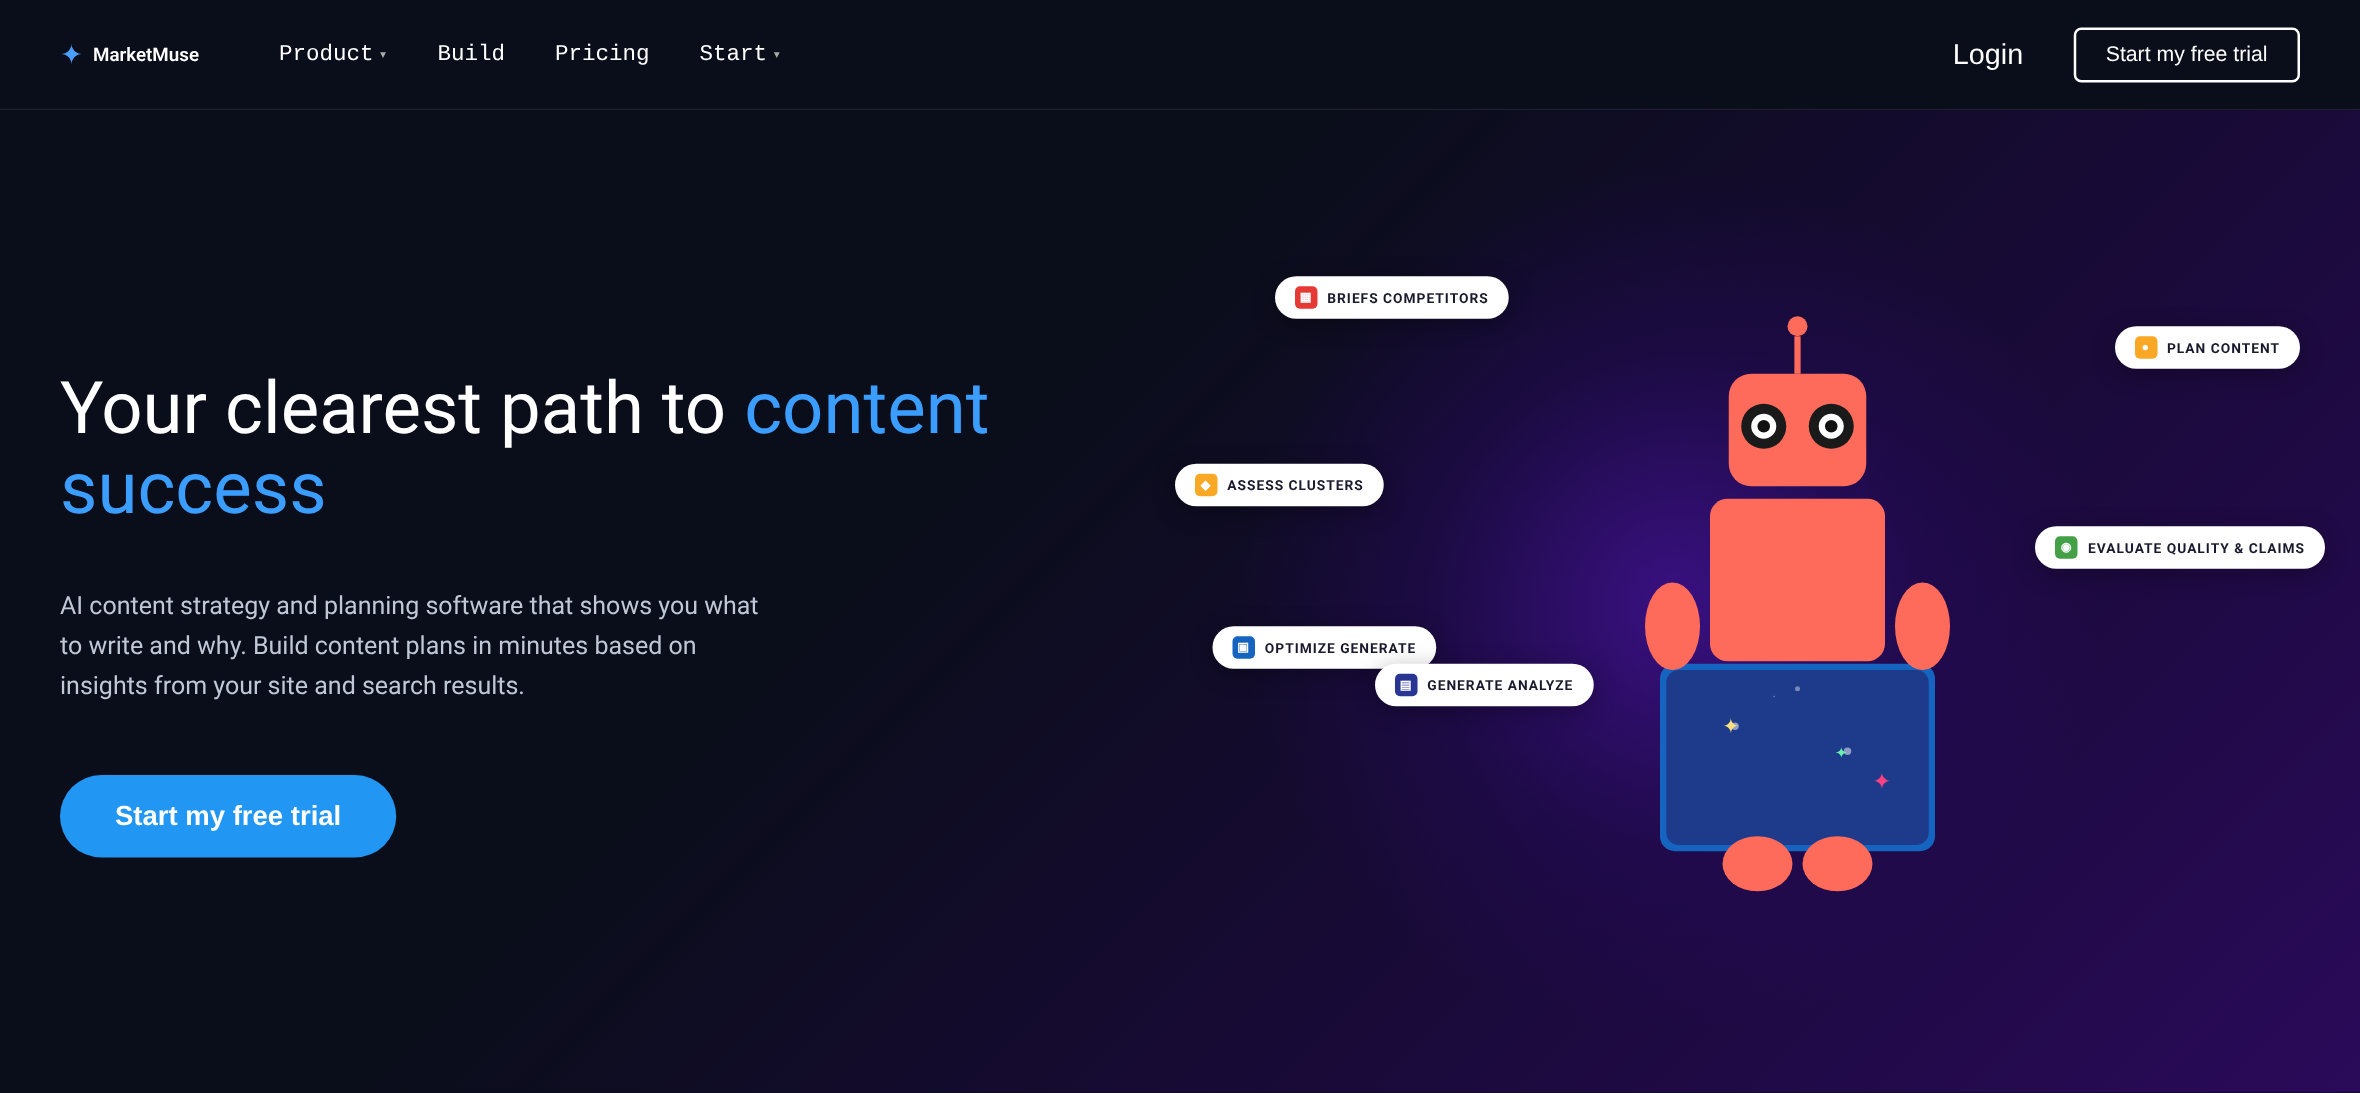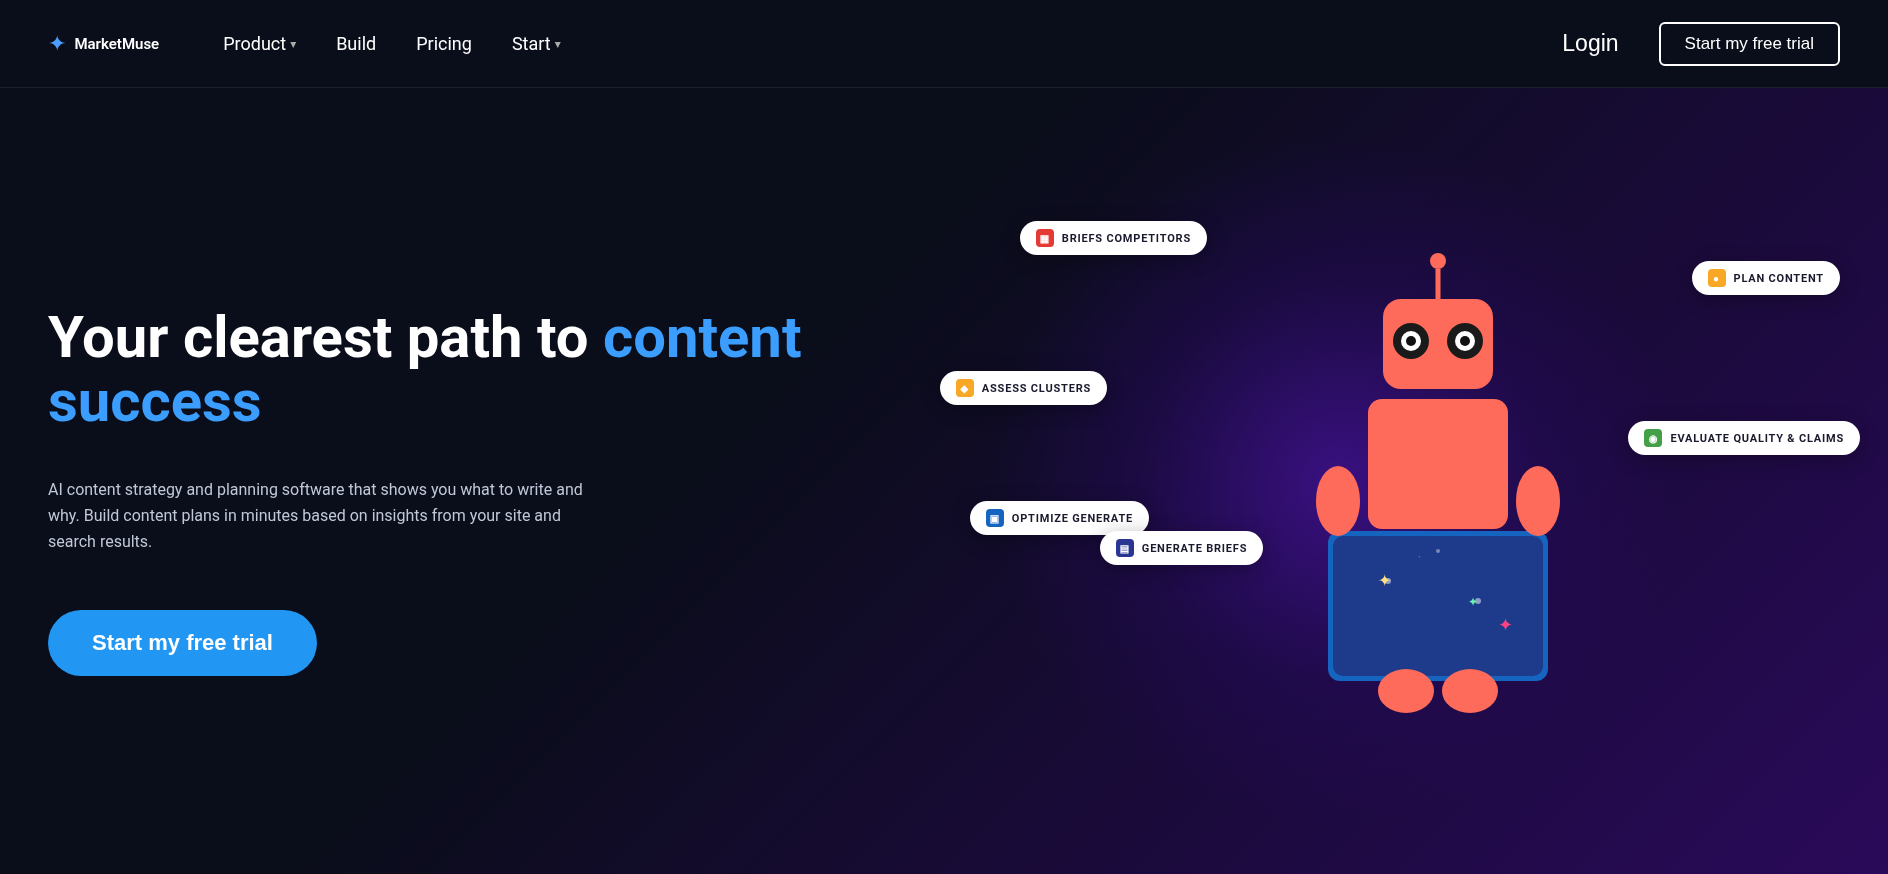--- a/index.html
+++ b/index.html
@@ -42,20 +42,21 @@
       align-items: center;
       gap: 4px;
       color: #ffffff;
       font-size: 18px;
       font-weight: 400;
       padding: 8px 16px;
       cursor: pointer;
       text-decoration: none;
       border-radius: 6px;
       transition: background 0.2s;
+      font-family: Liberation Mono, monospace;
     }
     .nav-chevron {
       font-size: 12px;
       color: #aaa;
     }
     .nav-right {
       display: flex;
       align-items: center;
       gap: 24px;
     }
@@ -102,30 +103,30 @@
       border-radius: 50%;
       pointer-events: none;
     }
     .hero-left {
       flex: 0 0 52%;
       z-index: 2;
       padding-top: 20px;
     }
     .hero-title {
       font-size: 58px;
-      font-weight: 700;
+      font-weight: 400;
       line-height: 1.1;
       color: #ffffff;
       margin-bottom: 44px;
     }
     .hero-title-blue {
       color: #3b9eff;
     }
     .hero-subtitle {
-      font-size: 16px;
+      font-size: 20px;
       line-height: 1.6;
       color: #c0c8d8;
       margin-bottom: 56px;
       max-width: 560px;
     }
     .trial-btn-hero {
       display: inline-block;
       background: #2196f3;
       color: #ffffff;
       font-size: 22px;
@@ -294,17 +295,17 @@
       <span>EVALUATE QUALITY &amp; CLAIMS</span>
     </div>
 
     <div class="pill pill-optimize">
       <span class="pill-icon icon-blue">▣</span>
       <span>OPTIMIZE GENERATE</span>
     </div>
 
     <div class="pill pill-generate">
       <span class="pill-icon icon-dark">▤</span>
-      <span>GENERATE BRIEFS</span>
+      <span>GENERATE ANALYZE</span>
     </div>
 
   </div>
 </section>
 
 </body></html>

